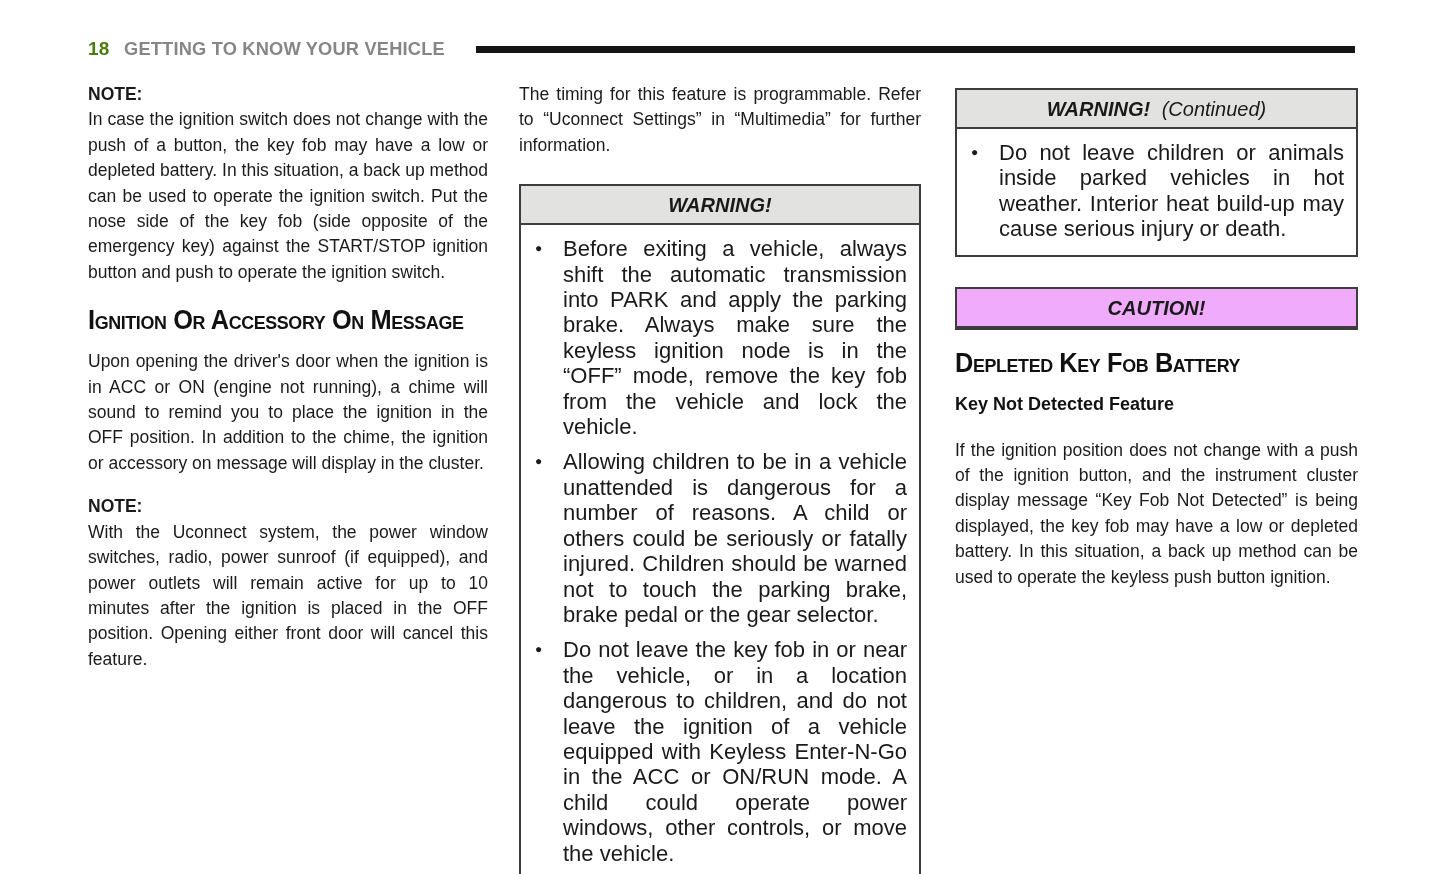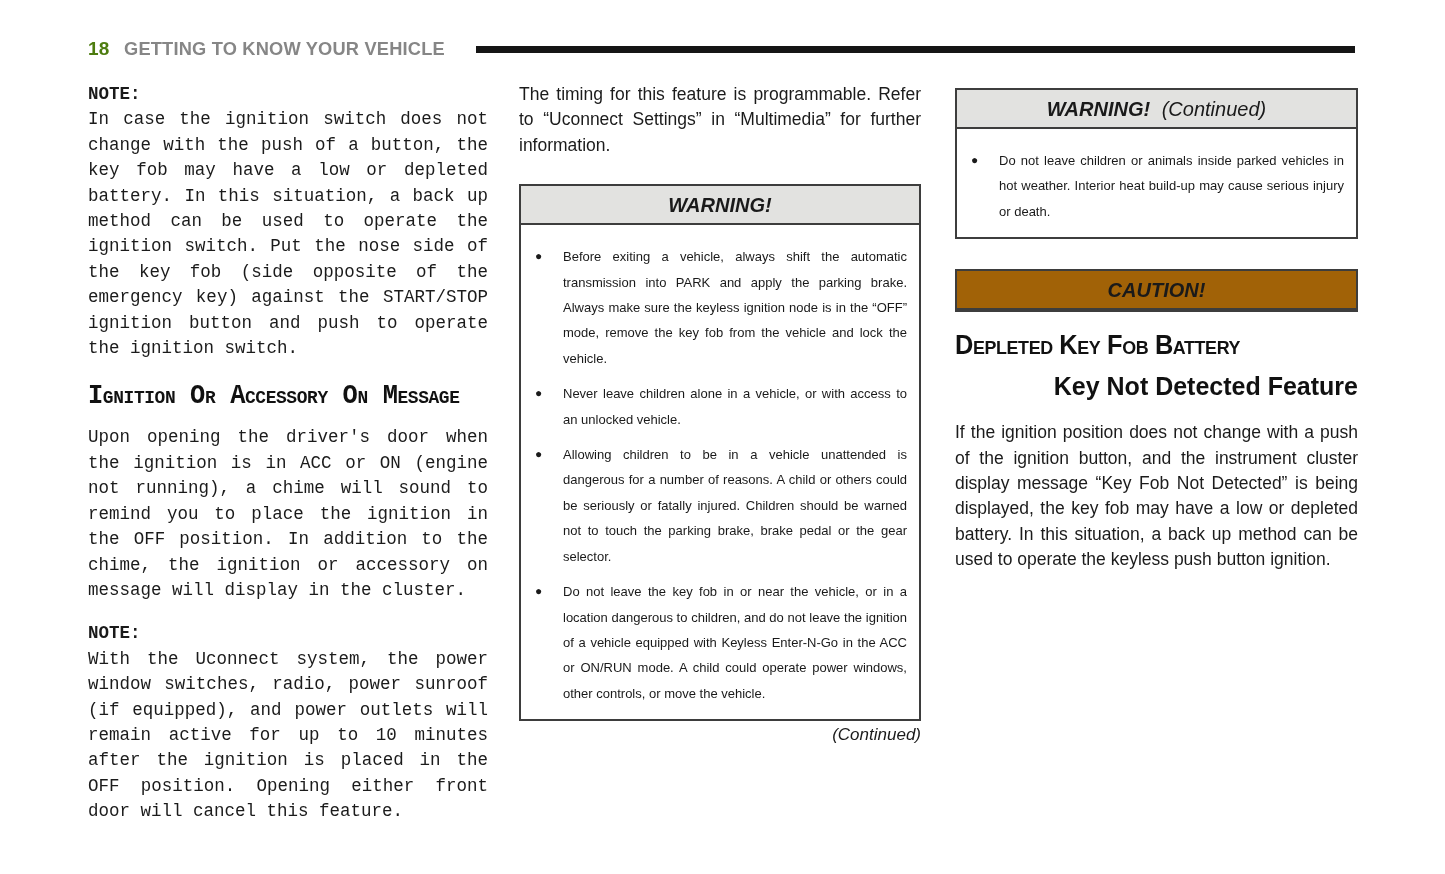--- a/index.html
+++ b/index.html
@@ -24,68 +24,67 @@
     font-size: 19px; font-weight: bold; color: #868686;
     margin-left: 14px; letter-spacing: 0.2px; white-space: nowrap;
     transform: scaleX(0.96); transform-origin: left center;
   }
   .header-rule {
     flex: 1; height: 7px; background: #151515; margin-left: 18px; margin-right: 0;
   }
 
   
   .col { position: absolute; top: 82px; }
-  .col-1 { left: 88px;  width: 400px; font-family: Liberation Mono, monospace; }
+  .col-1 { left: 88px;  width: 400px; }
   .col-2 { left: 519px; width: 402px; }
   .col-3 { left: 955px; width: 403px; }
 
   .body-text {
     font-size: 17.5px; line-height: 25.4px; text-align: justify;
     color: #1b1b1b;
   }
   .note-label { font-weight: bold; font-size: 17.5px; line-height: 25.4px; }
 
   .section-heading {
     font-variant: small-caps;
     font-weight: bold;
     font-size: 27px; line-height: 30px;
     letter-spacing: -0.4px;
     color: #111111;
     white-space: nowrap;
     transform: scaleX(0.94); transform-origin: left center;
   }
   .sub-heading {
-    font-weight: bold; font-size: 25px; line-height: 24px; color: #111111; text-align: right;
+    font-weight: bold; font-size: 18px; line-height: 24px; color: #111111;
   }
 
   
   .alert-box {
     border: 2px solid #3d3d3d;
     background: #ffffff;
   }
   .alert-box-header {
     border-bottom: 2px solid #3d3d3d;
     text-align: center;
     font-size: 20px; line-height: 24px;
     padding: 7px 4px 6px 4px;
   }
   .alert-box-header .hdr-title { font-weight: bold; font-style: italic; }
   .alert-box-header .hdr-suffix { font-style: italic; font-weight: normal; margin-left: 6px; }
   .hdr-gray { background: #e2e2e0; }
-  .hdr-white { background: #a16207; }
+  .hdr-white { background: #f0abfc; }
 
   .alert-box-body { padding: 11px 12px 13px 12px; }
 
   .bullet-list { list-style: none; }
   .bullet-item {
     position: relative;
     padding-left: 30px;
-    font-size: 13px; line-height: 25.4px; text-align: justify;
+    font-size: 22px; line-height: 25.4px; text-align: justify;
     margin-bottom: 10px;
-    margin-top: 8px;
   }
   .bullet-item:last-child { margin-bottom: 0; }
   .bullet-item::before {
     content: "●";
     position: absolute; left: 2px; top: 0;
     font-size: 12px; line-height: 25.4px;
   }
 
   .continued-note {
     text-align: right;
@@ -127,21 +126,20 @@
 <div class="col col-2">
   <div class="body-text">The timing for this feature is programmable. Refer to “Uconnect Settings” in “Multimedia” for further information.</div>
 
   <div class="alert-box mt-26">
     <div class="alert-box-header hdr-gray">
       <span class="hdr-title">WARNING!</span>
     </div>
     <div class="alert-box-body">
       <ul class="bullet-list">
         <li class="bullet-item">Before exiting a vehicle, always shift the automatic transmission into PARK and apply the parking brake. Always make sure the keyless ignition node is in the “OFF” mode, remove the key fob from the vehicle and lock the vehicle.</li>
-        <li class="bullet-item">Never leave children alone in a vehicle, or with access to an unlocked vehicle.</li>
         <li class="bullet-item">Allowing children to be in a vehicle unattended is dangerous for a number of reasons. A child or others could be seriously or fatally injured. Children should be warned not to touch the parking brake, brake pedal or the gear selector.</li>
         <li class="bullet-item">Do not leave the key fob in or near the vehicle, or in a location dangerous to children, and do not leave the ignition of a vehicle equipped with Keyless Enter-N-Go in the ACC or ON/RUN mode. A child could operate power windows, other controls, or move the vehicle.</li>
       </ul>
     </div>
   </div>
   <div class="continued-note">(Continued)</div>
 </div>
 
 <div class="col col-3">
   <div class="alert-box" style="margin-top: 6px;">

